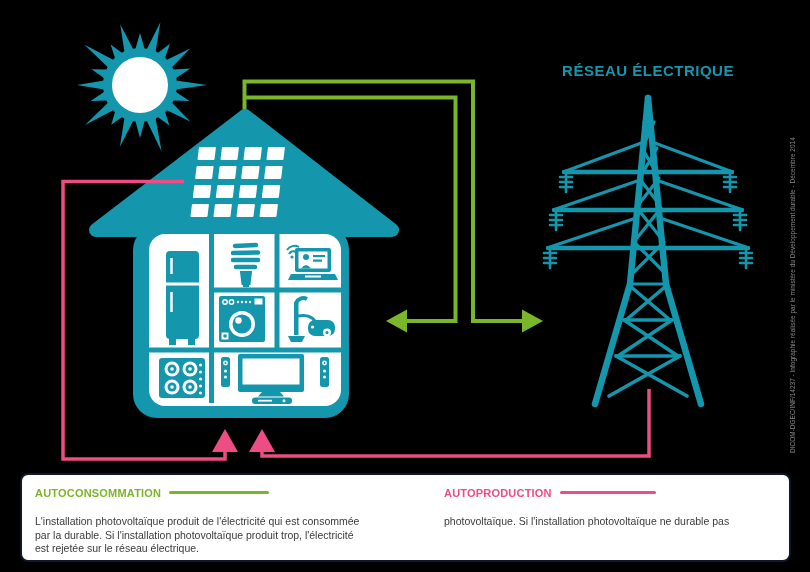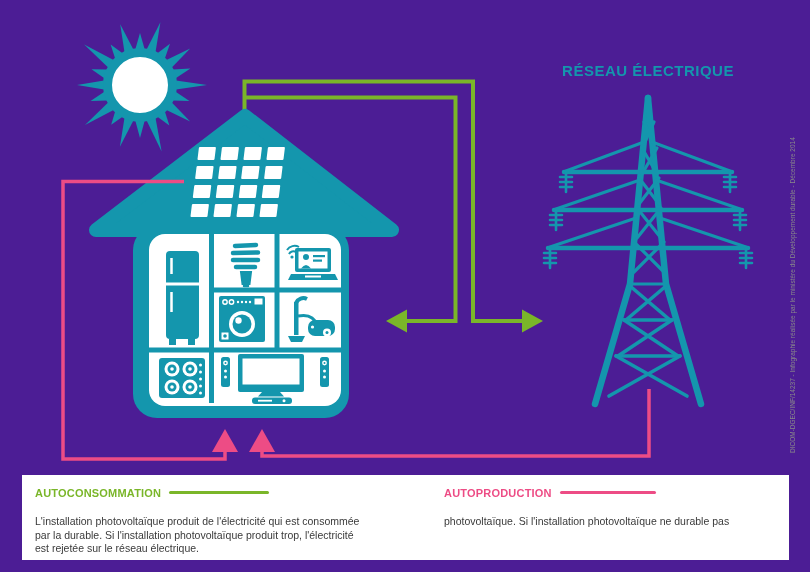--- a/index.html
+++ b/index.html
@@ -1,22 +1,22 @@
 <!DOCTYPE html>
 <html><head>
 <meta charset="utf-8">
 <style>
   html,body{margin:0;padding:0;background:#fff;}
-  #canvas{position:relative;width:810px;height:572px;background:#4c1d95;overflow:hidden;
+  #canvas{position:relative;width:810px;height:572px;background:#000000;overflow:hidden;
           font-family:"Liberation Sans",sans-serif;}
   #art{position:absolute;left:0;top:0;}
   .grid-title{position:absolute;left:540px;top:62px;width:216px;text-align:center;
               font-size:15px;font-weight:bold;letter-spacing:.5px;color:#1496ad;}
   .legend-box{position:absolute;left:20px;top:473px;width:767px;height:85px;
-              border:2px solid #4c1d95;border-radius:2px;background:#fff;}
+              border:2px solid #0f172a;border-radius:8px;background:#fff;}
   .legend-col{position:absolute;top:11px;width:372px;}
   .col-left{left:13px;}
   .col-right{left:422px;}
   .legend-title-row{display:flex;align-items:center;gap:8px;height:13px;}
   .legend-title{font-size:11px;font-weight:bold;letter-spacing:.2px;}
   .t-green{color:#7ab629;}
   .t-pink{color:#ed4c85;}
   .rule{height:3px;border-radius:2px;}
   .rule-green{width:100px;background:#7ab629;}
   .rule-pink{width:96px;background:#ed4c85;}

